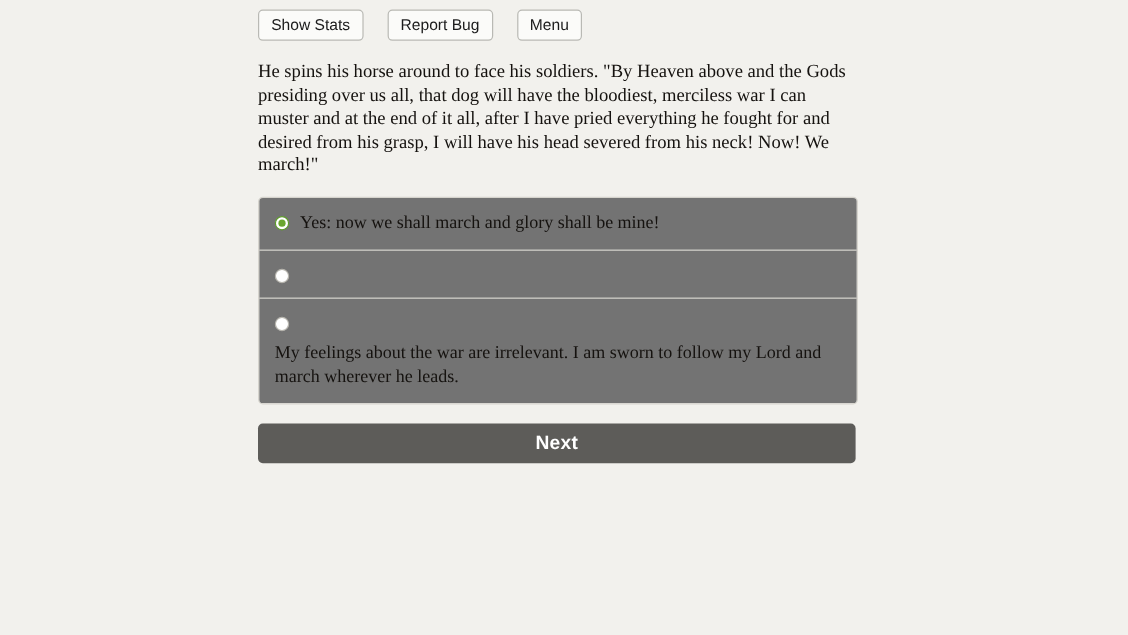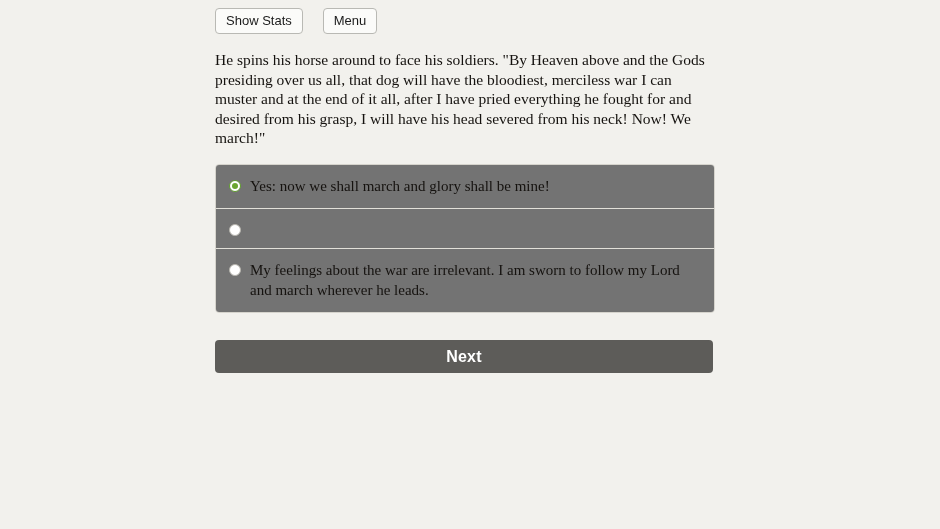--- a/index.html
+++ b/index.html
@@ -67,20 +67,21 @@
     display: flex;
     align-items: flex-start;
     gap: 9px;
     padding: 12px 14px 12px 13px;
     border-bottom: 1px solid #e2e0d9;
     cursor: pointer;
     background: #737373;
   }
   .choice:last-child {
     border-bottom: none;
+    flex-direction: column;
   }
   .radio {
     flex: 0 0 auto;
     width: 12px;
     height: 12px;
     border-radius: 50%;
     border: 1px solid #b6b4ad;
     background: #ffffff;
     margin-top: 3px;
     box-sizing: border-box;
@@ -102,21 +103,21 @@
   }
   .choice-label {
     font-family: "Liberation Serif", serif;
     font-size: 15px;
     line-height: 19.5px;
     color: #15120f;
   }
   
   .next-btn {
     display: block;
-    margin-top: 27px;
+    margin-top: 16px;
     width: 498px;
     height: 33px;
     background: #5d5c59;
     border: none;
     border-radius: 4px;
     color: #ffffff;
     font-family: "Liberation Sans", sans-serif;
     font-size: 16px;
     font-weight: bold;
     letter-spacing: 0.2px;
@@ -124,20 +125,21 @@
   }
 </style>
 </head>
 <body>
 
 <div class="page">
   <div class="content">
 
     <div class="toolbar">
       <button class="tool-btn">Show Stats</button>
+      <button class="tool-btn">Report Bug</button>
       <button class="tool-btn">Menu</button>
     </div>
 
     <p class="narrative">He spins his horse around to face his soldiers. "By Heaven above and the Gods presiding over us all, that dog will have the bloodiest, merciless war I can muster and at the end of it all, after I have pried everything he fought for and desired from his grasp, I will have his head severed from his neck! Now! We march!"</p>
 
     <div class="choices">
 
       <div class="choice selected">
         <span class="radio"></span>
         <span class="choice-label">Yes: now we shall march and glory shall be mine!</span>

